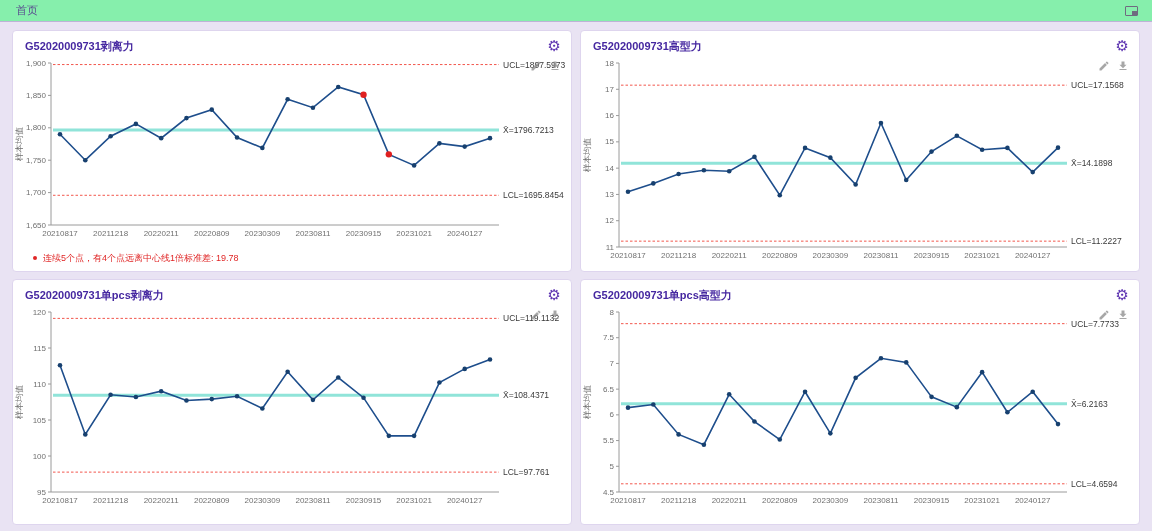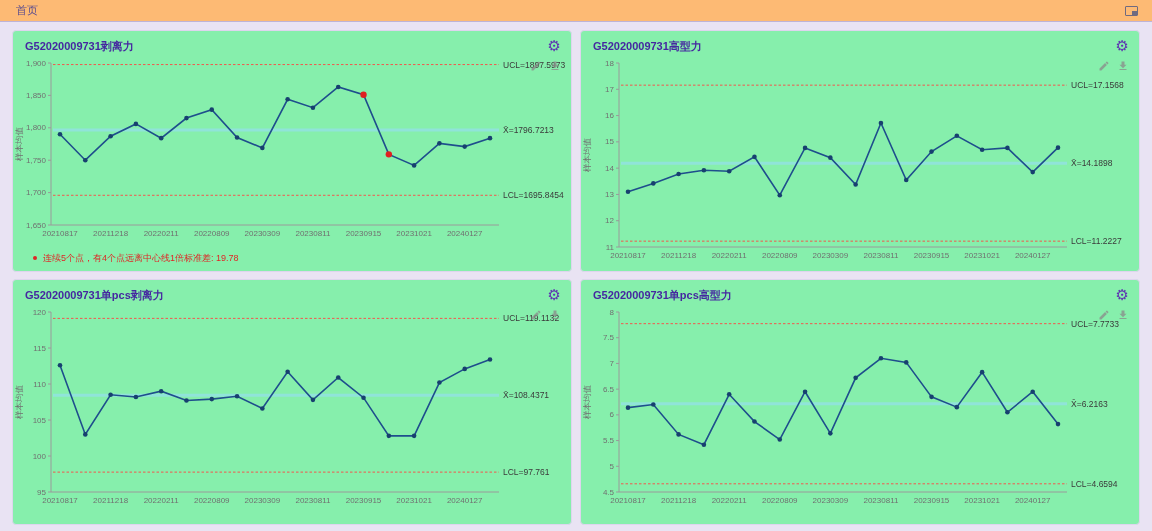--- a/index.html
+++ b/index.html
@@ -4,42 +4,42 @@
 <style>
   * { margin:0; padding:0; box-sizing:border-box; }
   html,body { width:1152px; height:531px; }
   body {
     font-family:"Liberation Sans","DejaVu Sans",sans-serif;
     background:#e9e3f3;
     overflow:hidden;
   }
   
   .tabbar {
-    height:22px; background:#fdba74; border-bottom:1px solid #beb3d6;
+    height:22px; background:#86efac; border-bottom:1px solid #beb3d6;
     display:flex; align-items:center; padding:0 12px; position:relative;
   }
   .tabbar .tab {
     font-size:11px; color:#584b8f; cursor:pointer; padding:0 4px;
   }
   .resize-ico {
     position:absolute; right:14px; top:6px; width:13px; height:10px;
     border:1.5px solid #6f6a80; border-radius:1px; cursor:pointer;
   }
   .resize-ico::after {
     content:""; position:absolute; right:0; bottom:0; width:5px; height:4px;
     background:#6f6a80;
   }
   
   .content {
     padding:8px 12px 6px 12px;
     display:grid; grid-template-columns:1fr 1fr; grid-template-rows:242px 246px;
     gap:7px 8px;
   }
   .panel {
-    background:#86efac; border:1px solid #ded5ee; border-radius:4px;
+    background:#ffffff; border:1px solid #ded5ee; border-radius:4px;
     position:relative; overflow:hidden; display:flex; flex-direction:column;
   }
   .panel-head {
     display:flex; justify-content:space-between; align-items:center;
     padding:6px 10px 0 12px; height:24px; flex:none;
   }
   .panel-title { font-size:11px; font-weight:bold; color:#4527a0; }
   .gear {
     font-size:15px; line-height:15px; color:#5e35b1; cursor:pointer;
     font-family:"DejaVu Sans",sans-serif;

